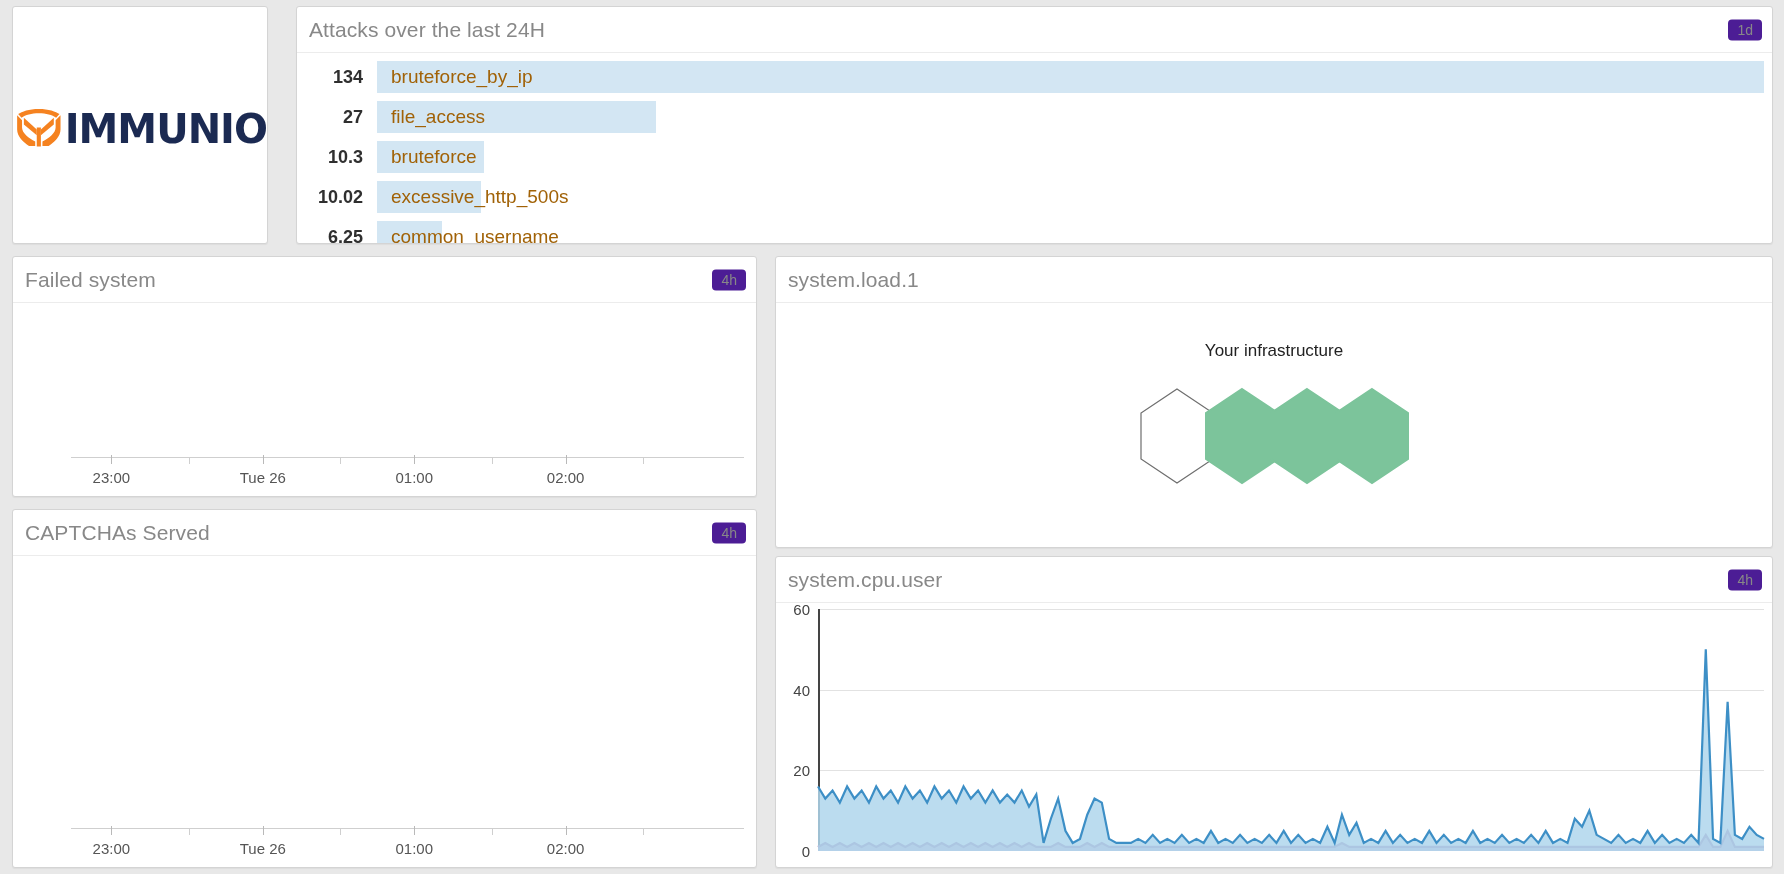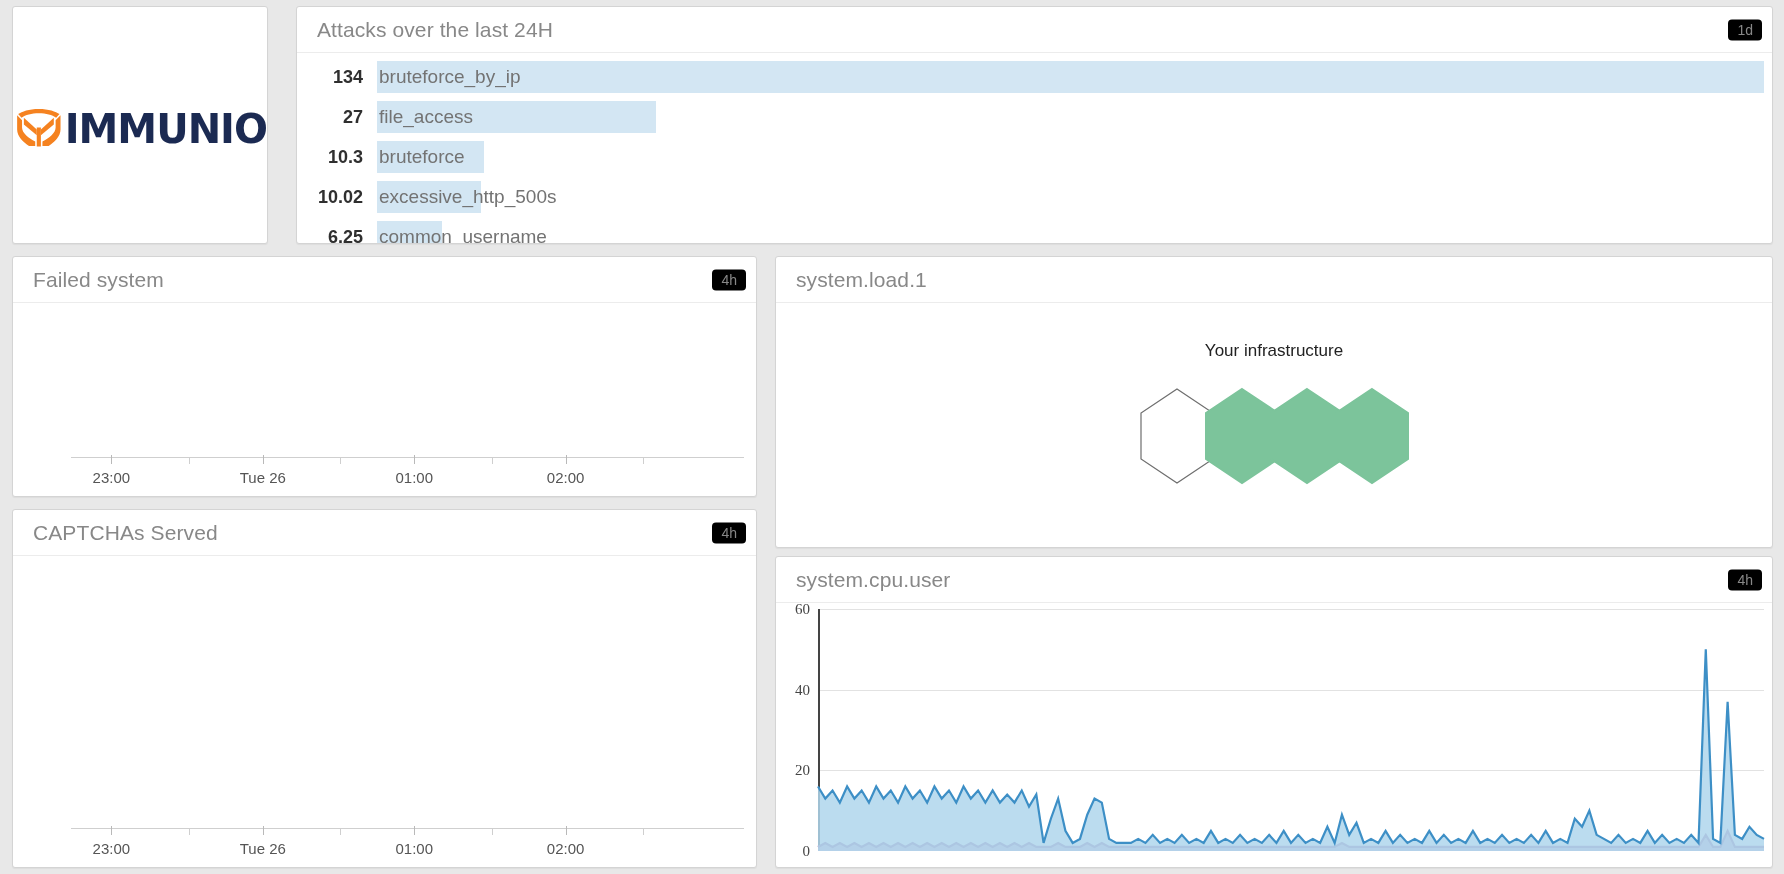--- a/index.html
+++ b/index.html
@@ -22,29 +22,29 @@
   .panel-head {
     position: relative;
     height: 46px;
     border-bottom: 1px solid #ececec;
     display: flex; align-items: center;
   }
   .panel-title {
     font-size: 21px;
     color: #888888;
     font-weight: 400;
-    padding-left: 20px;
+    padding-left: 12px;
     letter-spacing: .1px;
     white-space: nowrap;
   }
   .badge {
     position: absolute;
     right: 10px; top: 50%;
     transform: translateY(-50%);
-    background: #000000;
+    background: #4c1d95;
     color: #888888;
     font-size: 14px;
     border-radius: 4px;
     padding: 3px 9px 4px 9px;
     line-height: 1;
   }
 
   
   #logo-panel { left: 12px; top: 6px; width: 256px; height: 238px; }
   .logo-wrap { width: 100%; height: 100%; display: flex; flex-direction: row;
@@ -70,23 +70,23 @@
     font-size: 18px; font-weight: 700; color: #2f2f2f;
     padding-right: 14px;
     font-family: "Liberation Sans", sans-serif;
   }
   .attack-bar-wrap { flex: 1; position: relative; height: 32px; }
   .attack-bar {
     position: absolute; left: 0; top: 0; bottom: 0;
     background: #d3e6f3;
   }
   .attack-label {
-    position: absolute; left: 2px; top: 50%;
+    position: absolute; left: 14px; top: 50%;
     transform: translateY(-50%);
-    font-size: 19px; color: #737373;
+    font-size: 19px; color: #a16207;
     white-space: nowrap;
     font-family: "Liberation Sans", sans-serif;
   }
 
   
   #failed-panel  { left: 12px; top: 256px; width: 745px; height: 241px; }
   #captcha-panel { left: 12px; top: 509px; width: 745px; height: 359px; }
   .empty-plot { position: relative; width: 100%; height: calc(100% - 46px); }
   .axis {
     position: absolute; left: 58px; right: 12px; bottom: 38px;
@@ -121,21 +121,20 @@
   .hex + .hex { margin-left: -11px; }
 
   
   #cpu-panel { left: 775px; top: 556px; width: 998px; height: 312px; }
   .cpu-plot { position: relative; width: 100%; height: calc(100% - 46px); }
   .y-label {
     position: absolute; left: 4px;
     font-size: 15px; color: #444444;
     text-align: right; width: 30px;
     transform: translateY(-50%);
-    font-family: Liberation Serif, serif;
   }
   .gridline {
     position: absolute; left: 42px; right: 8px;
     height: 1px; background: #e2e2e2;
   }
   .yaxis-line {
     position: absolute; left: 42px; top: 6px; bottom: 16px;
     width: 2px; background: #444444;
   }
 </style>

